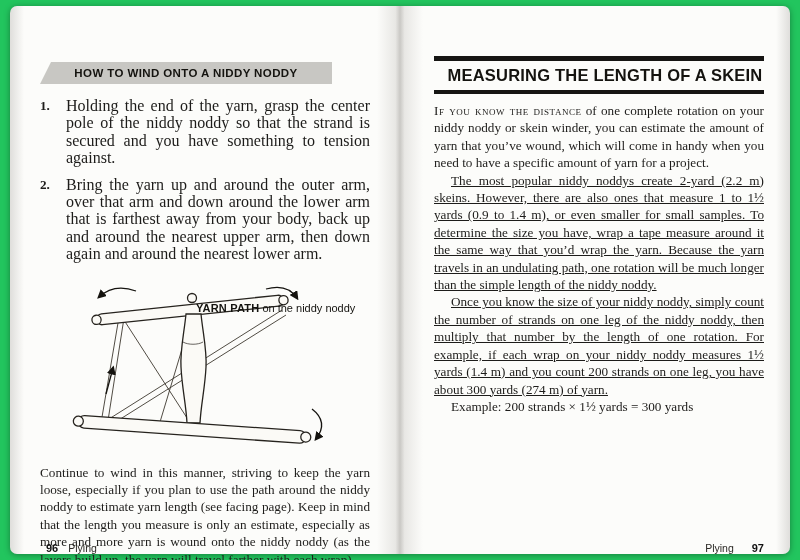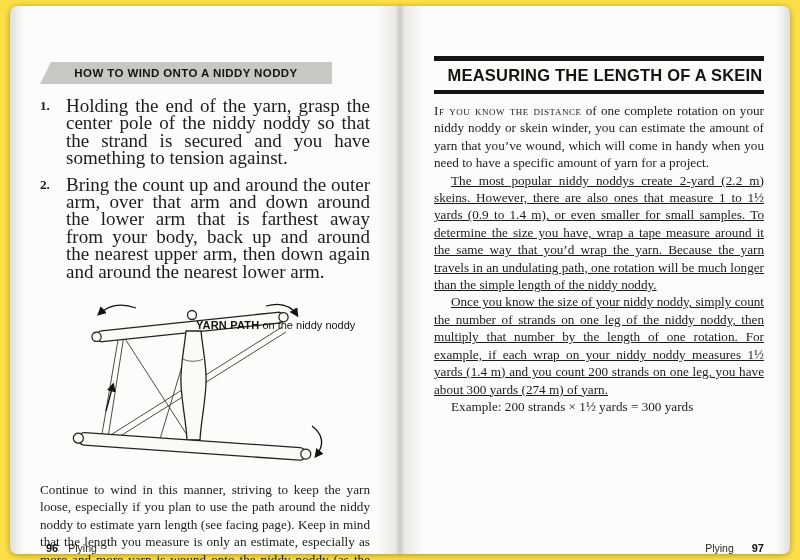--- a/index.html
+++ b/index.html
@@ -5,21 +5,21 @@
   html, body { margin: 0; padding: 0; }
   body {
     width: 800px; height: 560px;
     font-family: "Liberation Serif", serif;
     color: #1d1c1a;
     overflow: hidden;
   }
   .stage {
     position: relative;
     width: 800px; height: 560px;
-    background: #fde047;
+    background: #22c55e;
   }
   .book {
     position: absolute;
     left: 10px; top: 6px;
     width: 780px; height: 548px;
     background: #fcfcfa;
     border-radius: 7px;
     box-shadow: 0 1px 6px rgba(0,0,0,0.35);
   }
   .edge-left, .edge-right {
@@ -62,21 +62,21 @@
     margin: 6px 0 13px 0;
   }
   .steps { list-style: none; margin: 0; padding: 0; }
   .step { display: flex; margin: 0 0 9px 0; }
   .step-num {
     flex: none; width: 26px;
     font-weight: bold; font-size: 13.2px; line-height: 17.4px;
   }
   .step-text {
     flex: 1;
-    font-size: 19px; line-height: 17.4px;
+    font-size: 16px; line-height: 17.4px;
     text-align: justify; hyphens: auto;
   }
   .figure { position: relative; width: 330px; height: 184px; margin: 4px 0 8px 0; }
   .figure svg { position: absolute; left: 0; top: 0; }
   .fig-caption {
     position: absolute; left: 156px; top: 30px;
     font-family: "Liberation Sans", sans-serif;
     font-size: 11px; color: #14130f; white-space: nowrap;
   }
   .fig-caption .cap-bold { font-weight: bold; letter-spacing: 0.2px; }
@@ -130,21 +130,21 @@
         <span>HOW TO WIND ONTO A NIDDY NODDY</span>
       </div>
 
       <ol class="steps">
         <li class="step">
           <span class="step-num">1.</span>
           <span class="step-text">Holding the end of the yarn, grasp the center pole of the niddy noddy so that the strand is secured and you have something to tension against.</span>
         </li>
         <li class="step">
           <span class="step-num">2.</span>
-          <span class="step-text">Bring the count up and around the outer arm, over that arm and down around the lower arm that is farthest away from your body, back up and around the nearest upper arm, then down again and around the nearest lower arm.</span>
+          <span class="step-text">Bring the yarn up and around the outer arm, over that arm and down around the lower arm that is farthest away from your body, back up and around the nearest upper arm, then down again and around the nearest lower arm.</span>
         </li>
       </ol>
 
       <div class="figure">
         <svg width="330" height="184" viewBox="0 0 330 184" xmlns="http://www.w3.org/2000/svg">
           <defs>
             <marker id="arw" markerWidth="7" markerHeight="7" refX="5" refY="3.5" orient="auto">
               <path d="M0,0 L7,3.5 L0,7 Z" fill="#15130f"></path>
             </marker>
           </defs>

